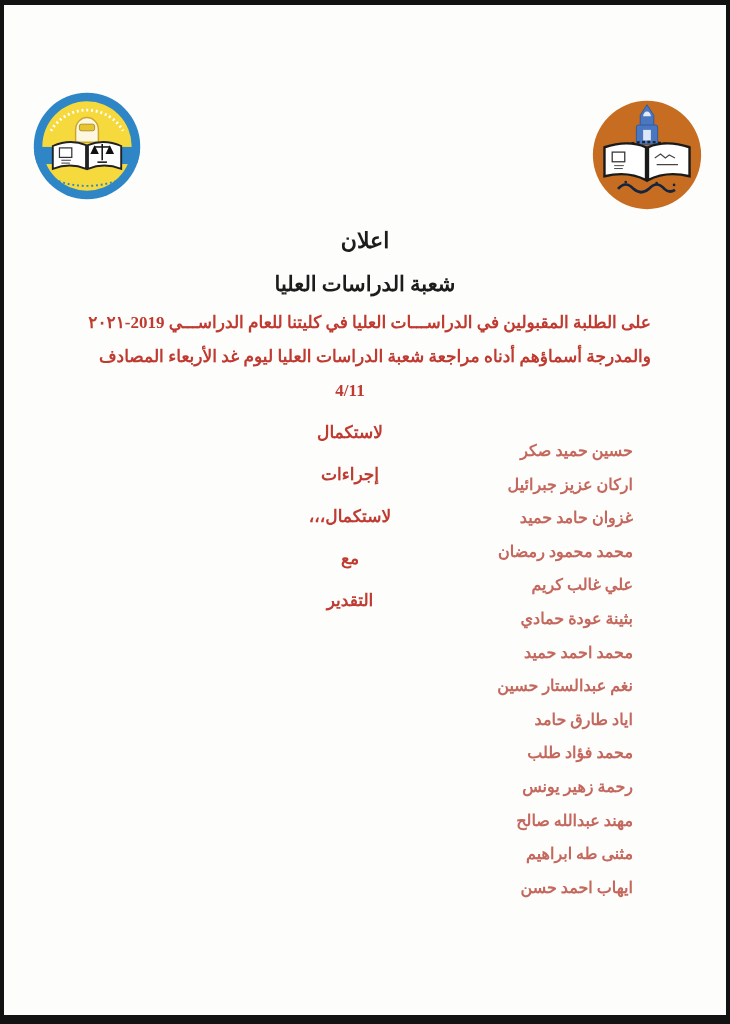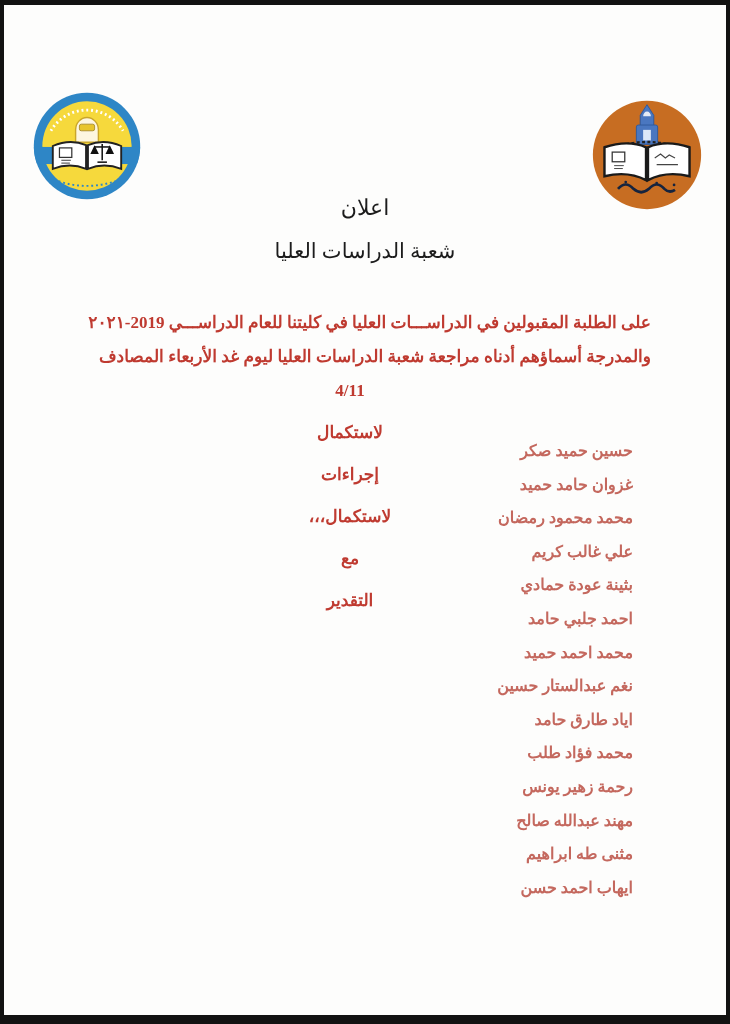--- a/index.html
+++ b/index.html
@@ -16,21 +16,21 @@
     position:absolute;left:4px;top:5px;right:4px;bottom:9px;
     background:#fdfdfc;
   }
   
   .logo{position:absolute;}
   .logo-left{left:26px;top:84px;width:114px;height:114px;}
   .logo-right{left:585px;top:92px;width:116px;height:116px;}
   
   .heading{
     position:absolute;left:0;right:0;text-align:center;
-    color:var(--title-black,#1c1c1c);font-weight:normal;
+    color:var(--title-black,#1c1c1c);font-weight:bold;margin-top:33px;
   }
   .heading.title{top:190px;font-size:22px;}
   .heading.subtitle{top:234px;font-size:21px;}
   
   .notice{
     position:absolute;left:95px;top:301px;width:552px;
     color:var(--notice-red,#bf3a30);
     font-weight:bold;font-size:17px;line-height:34px;
   }
   .notice-line{
@@ -121,25 +121,25 @@
         <bdi class="tok">إجراءات</bdi>
         <bdi class="tok">لاستكمال،،،</bdi>
         <bdi class="tok">مع</bdi>
         <bdi class="tok">التقدير</bdi>
       </div>
   </div>
 
   <div class="names">
 
   <div class="name">حسين حميد صكر</div>
+      <div class="name">اركان عزيز جبرائيل</div>
       <div class="name">غزوان حامد حميد</div>
       <div class="name">محمد محمود رمضان</div>
       <div class="name">علي غالب كريم</div>
       <div class="name">بثينة عودة حمادي</div>
-      <div class="name">احمد جلبي حامد</div>
       <div class="name">محمد احمد حميد</div>
       <div class="name">نغم عبدالستار حسين</div>
       <div class="name">اياد طارق حامد</div>
       <div class="name">محمد فؤاد طلب</div>
       <div class="name">رحمة زهير يونس</div>
       <div class="name">مهند عبدالله صالح</div>
       <div class="name">مثنى طه ابراهيم</div>
       <div class="name">ايهاب احمد حسن</div>
     </div>
 

